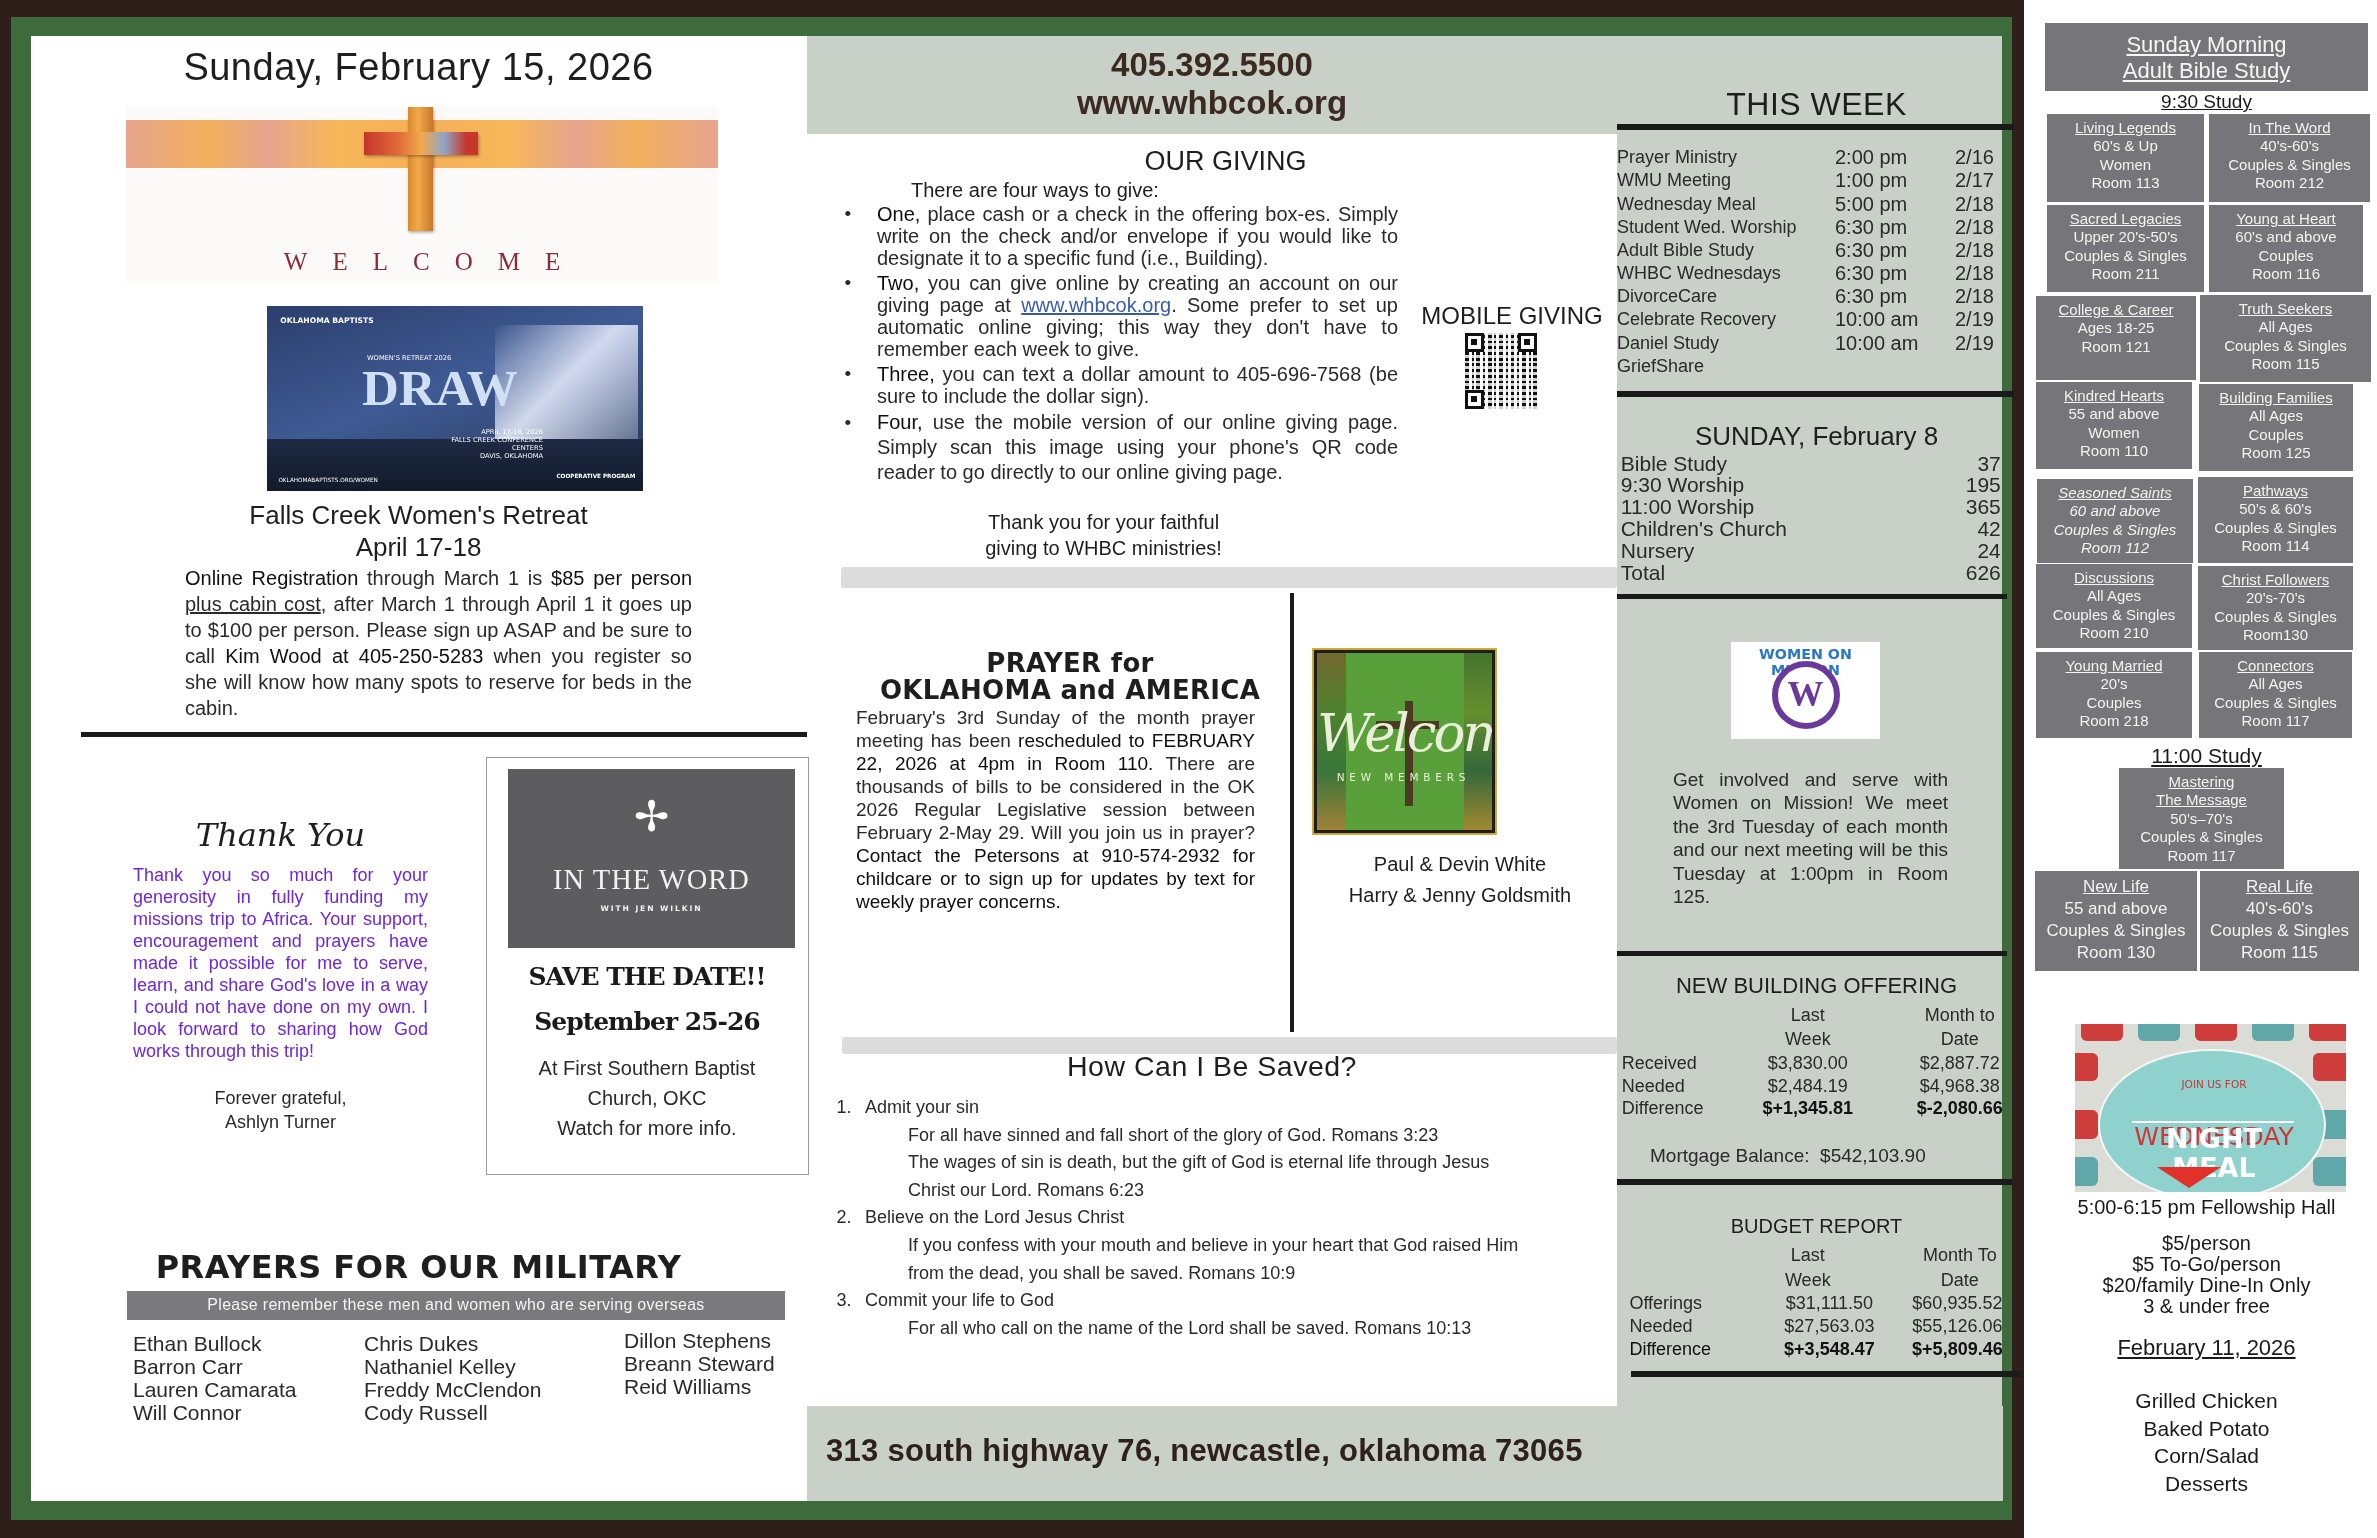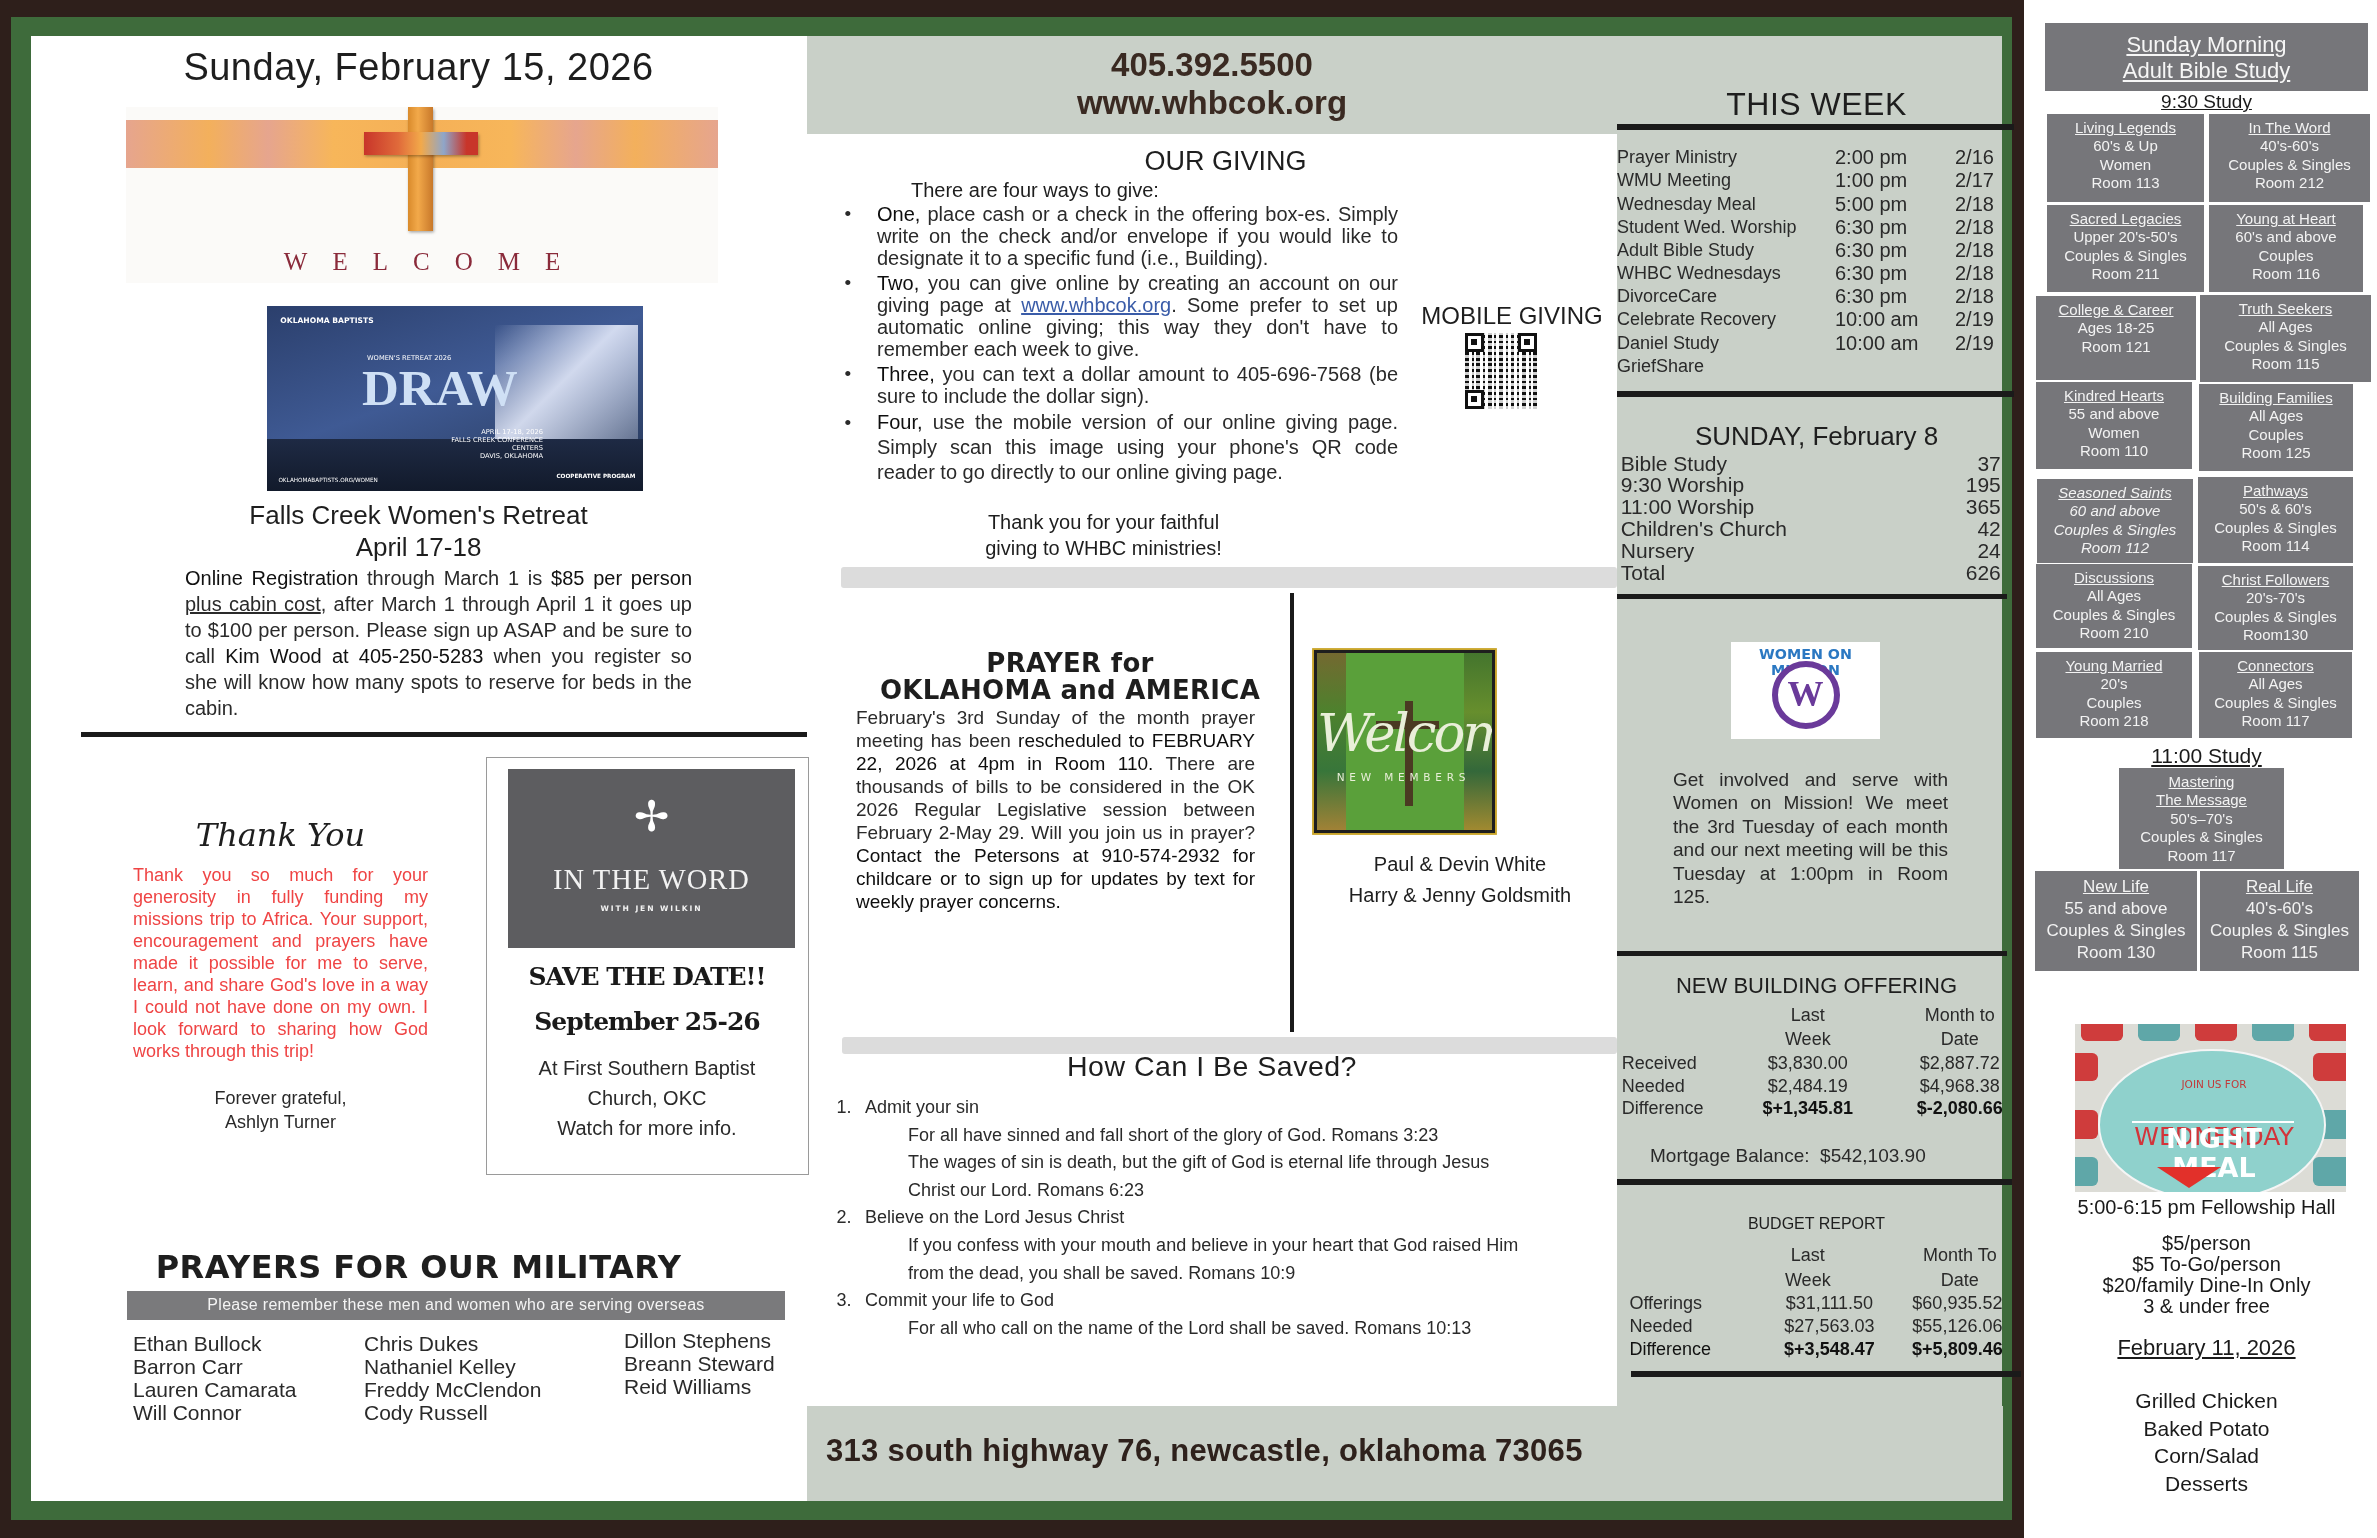--- a/index.html
+++ b/index.html
@@ -32,21 +32,21 @@
   .retreat-img .t6 { position: absolute; right: 7.6px; top: 167px; font-size: 5.7px; color: #fff; font-weight: bold; }
 
   .retreat-title { left: 31px; top: 499px; width: 775px; text-align: center; font-size: 26px; line-height: 32px; font-family: "Liberation Sans", sans-serif; }
   .retreat-body { left: 185px; top: 565px; width: 507px; font-size: 20px; line-height: 26px; text-align: justify; font-family: "Liberation Sans", sans-serif; color: #2a2a2a; }
   .retreat-body b { font-weight: normal; color: #111; }
   .retreat-body u { text-decoration: underline; }
 
   .hr-left { left: 81px; top: 732px; width: 726px; height: 4.8px; background: #1a1a1a; }
 
   .thanks-title { left: 133px; top: 816px; width: 295px; text-align: center; font-family: "DejaVu Serif", serif; font-style: italic; font-size: 32px; }
-  .thanks-body { left: 133px; top: 864px; width: 295px; font-size: 18px; line-height: 22px; text-align: justify; font-family: "Liberation Sans", sans-serif; color: #ef4444; }
+  .thanks-body { left: 133px; top: 864px; width: 295px; font-size: 18px; line-height: 22px; text-align: justify; font-family: "Liberation Sans", sans-serif; color: #6d28d9; }
   .thanks-sign { left: 133px; top: 1086px; width: 295px; text-align: center; font-size: 18px; line-height: 24px; color: #2a2a2a; font-family: "Liberation Sans", sans-serif; }
 
   .itw-box { left: 486px; top: 757px; width: 323px; height: 418px; border: 1.9px solid #9a9a9a; background: #fff; }
   .itw-card { left: 21px; top: 11.4px; width: 287px; height: 179px; background: #5d5d60; }
   .itw-logo { left: 0; top: 23px; width: 287px; text-align: center; color: #fff; font-size: 42px; font-family: "Liberation Serif", serif; }
   .itw-title { left: 0; top: 95px; width: 287px; text-align: center; color: #f2f2f2; font-family: "Liberation Serif", serif; font-size: 28.5px; letter-spacing: 1px; }
   .itw-sub { left: 0; top: 135px; width: 287px; text-align: center; color: #f2f2f2; font-size: 7.6px; letter-spacing: 1.9px; font-weight: bold; }
   .save-date { left: 0; top: 204px; width: 320px; text-align: center; font-family: "DejaVu Serif", serif; font-weight: bold; font-size: 25px; letter-spacing: -1px; color: #1a1a1a; }
   .save-dates { left: 0; top: 249px; width: 320px; text-align: center; font-family: "DejaVu Serif", serif; font-weight: bold; font-size: 25px; letter-spacing: -1px; color: #1a1a1a; }
   .save-loc { left: 0; top: 295px; width: 320px; text-align: center; font-size: 20px; line-height: 30px; font-family: "Liberation Sans", sans-serif; color: #2a2a2a; }
@@ -123,21 +123,21 @@
   .wom-w { position: absolute; left: 0; top: 5.7px; width: 55px; text-align: center; color: #6a3a9a; font-weight: bold; font-size: 36px; font-family: "Liberation Serif", serif; }
   .wom-body { left: 56px; top: 732px; width: 275px; font-size: 19px; line-height: 23.4px; text-align: justify; font-family: "Liberation Sans", sans-serif; color: #2a2a2a; }
 
   .nbo-title { left: 0; top: 937px; width: 399px; text-align: center; font-size: 22px; font-family: "Liberation Sans", sans-serif; }
   .fin-row { position: absolute; left: 4.8px; width: 385px; font-size: 18px; line-height: 23px; font-family: "Liberation Sans", sans-serif; color: #2a2a2a; }
   .fin-row .c0 { position: absolute; left: 0; }
   .fin-row .c1 { position: absolute; left: 124px; width: 124px; text-align: center; }
   .fin-row .c2 { position: absolute; left: 276px; width: 124px; text-align: center; }
   .mortgage { left: 33px; top: 1109px; font-size: 19px; font-family: "Liberation Sans", sans-serif; color: #2a2a2a; }
 
-  .br-title { left: 0; top: 1179px; width: 399px; text-align: center; font-size: 16px; font-family: "Liberation Sans", sans-serif; }
+  .br-title { left: 0; top: 1179px; width: 399px; text-align: center; font-size: 20px; font-family: "Liberation Sans", sans-serif; }
 
   
   .rc { font-family: "Liberation Sans", sans-serif; }
   .abs-header { left: 2045px; top: 23px; width: 323px; height: 68px; background: #76767a; color: #f6f6f6; text-align: center; font-size: 22px; line-height: 26px; padding-top: 8.6px; text-decoration: underline; }
   .study-label { width: 323px; text-align: center; font-size: 19px; text-decoration: underline; color: #1a1a1a; }
   .cls { position: absolute; background: #76767a; color: #f3f3f3; text-align: center; font-size: 15px; line-height: 18.5px; padding-top: 4.8px; }
   .cls .nm { text-decoration: underline; display: block; }
   .cls span { display: block; }
 
   .meal-img { left: 2075px; top: 1024px; width: 271px; height: 168px; background: #dcdcd6; overflow: hidden; }

